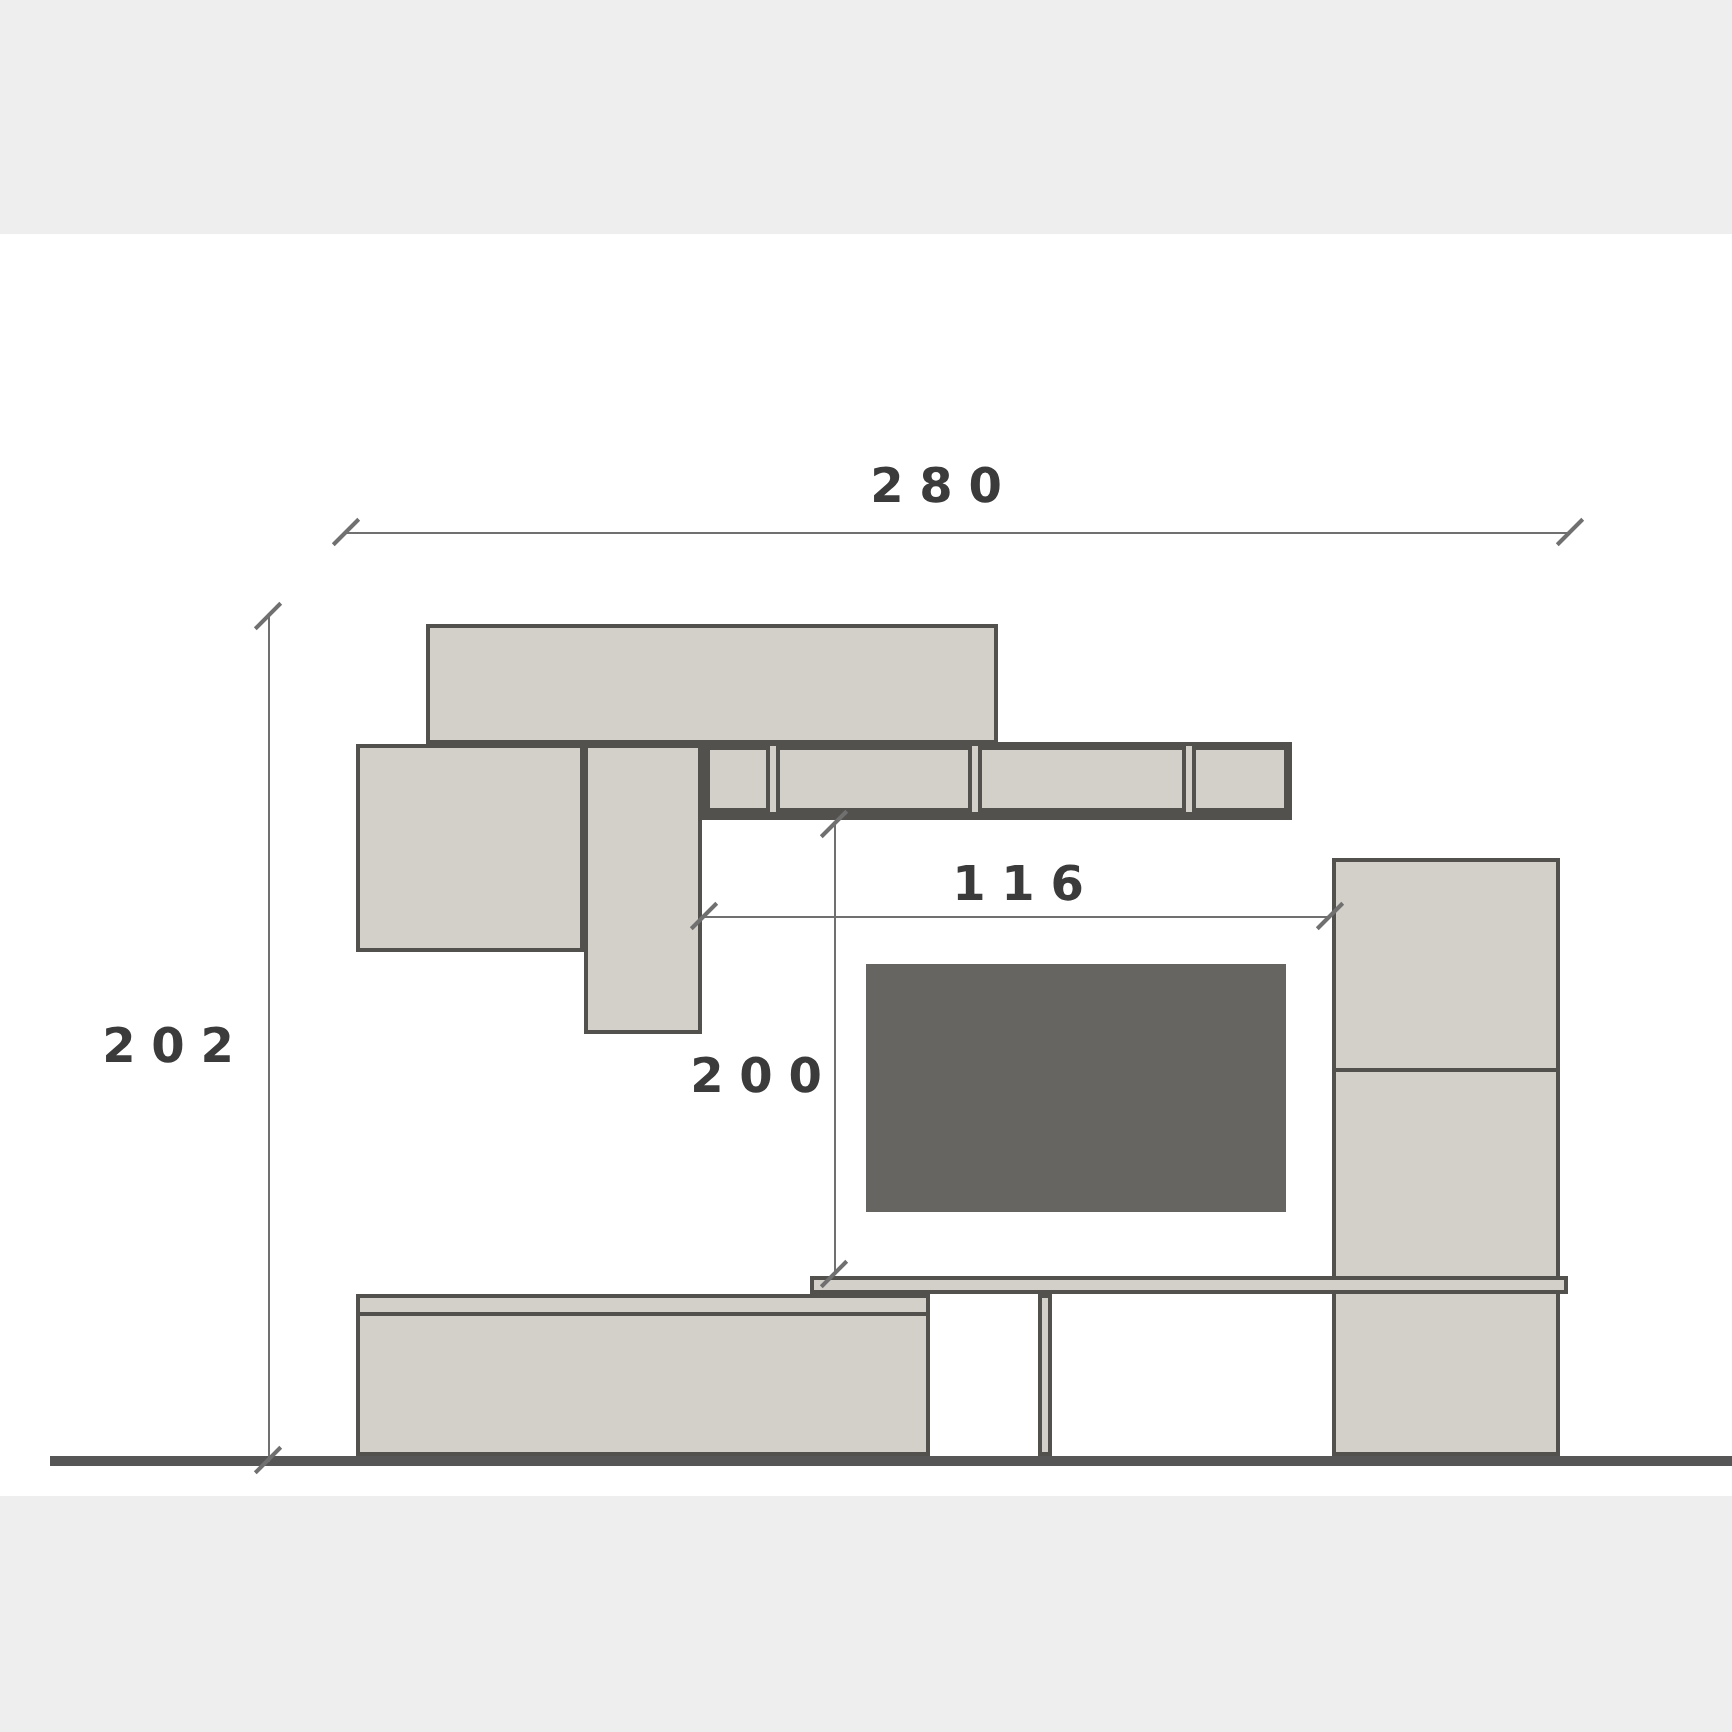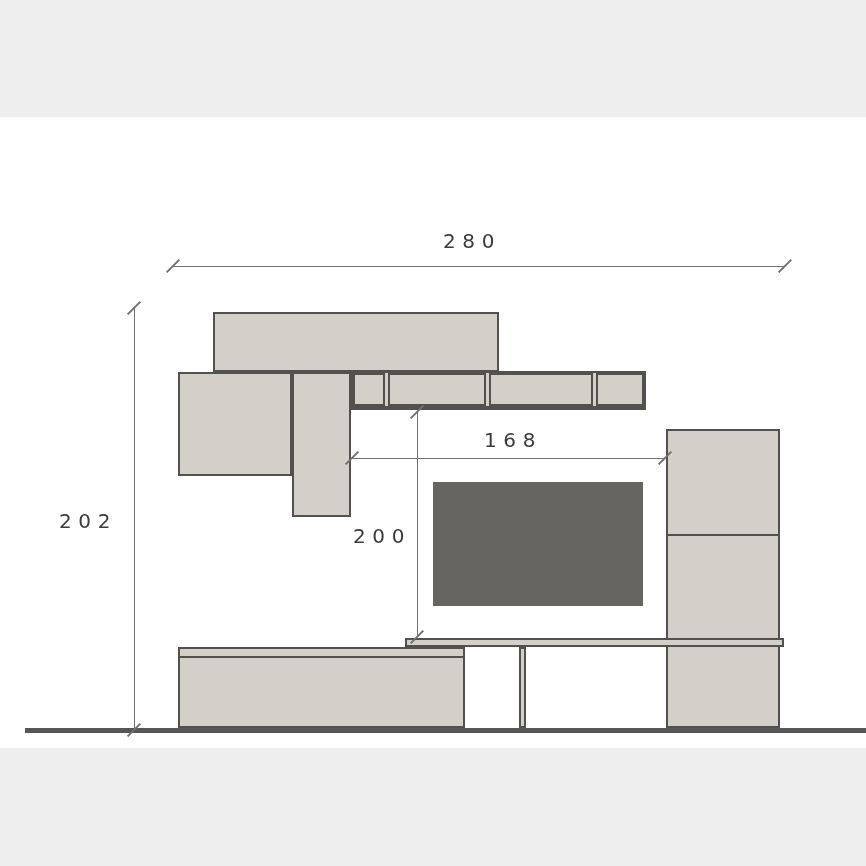--- a/index.html
+++ b/index.html
@@ -70,21 +70,21 @@
   .dim-h{position:absolute;height:1px;background:var(--dim-line);z-index:5;}
   .dim-v{position:absolute;width:1px;background:var(--dim-line);z-index:5;}
   .tick{
     position:absolute;width:18px;height:2px;background:var(--dim-line);
     transform:translate(-50%,-50%) rotate(-45deg);
     z-index:5;
   }
   .dim-label{
     position:absolute;width:120px;text-align:center;
     color:var(--dim-text);
-    font-size:20px;font-weight:400;letter-spacing:0.33em;
+    font-size:24px;font-weight:700;letter-spacing:0.33em;
     z-index:5;white-space:nowrap;
   }
 </style>
 </head>
 <body>
 
 <div class="canvas">
 
   <div class="band top"></div>
   <div class="band bottom"></div>
@@ -124,20 +124,20 @@
   <div class="dim-label" style="left:412px;top:229px;">280</div>
 
   <div class="dim-v" style="left:134px;top:307px;height:424px;"></div>
   <div class="tick" style="left:134px;top:308px;"></div>
   <div class="tick" style="left:134px;top:730px;"></div>
   <div class="dim-label" style="left:28px;top:509px;">202</div>
 
   <div class="dim-h" style="left:352px;top:458px;width:313px;"></div>
   <div class="tick" style="left:352px;top:458px;"></div>
   <div class="tick" style="left:665px;top:458px;"></div>
-  <div class="dim-label" style="left:453px;top:428px;">168</div>
+  <div class="dim-label" style="left:453px;top:428px;">116</div>
 
   <div class="dim-v" style="left:417px;top:411px;height:226px;"></div>
   <div class="tick" style="left:417px;top:412px;"></div>
   <div class="tick" style="left:417px;top:637px;"></div>
   <div class="dim-label" style="left:322px;top:524px;">200</div>
 
 </div>
 
 </body></html>

